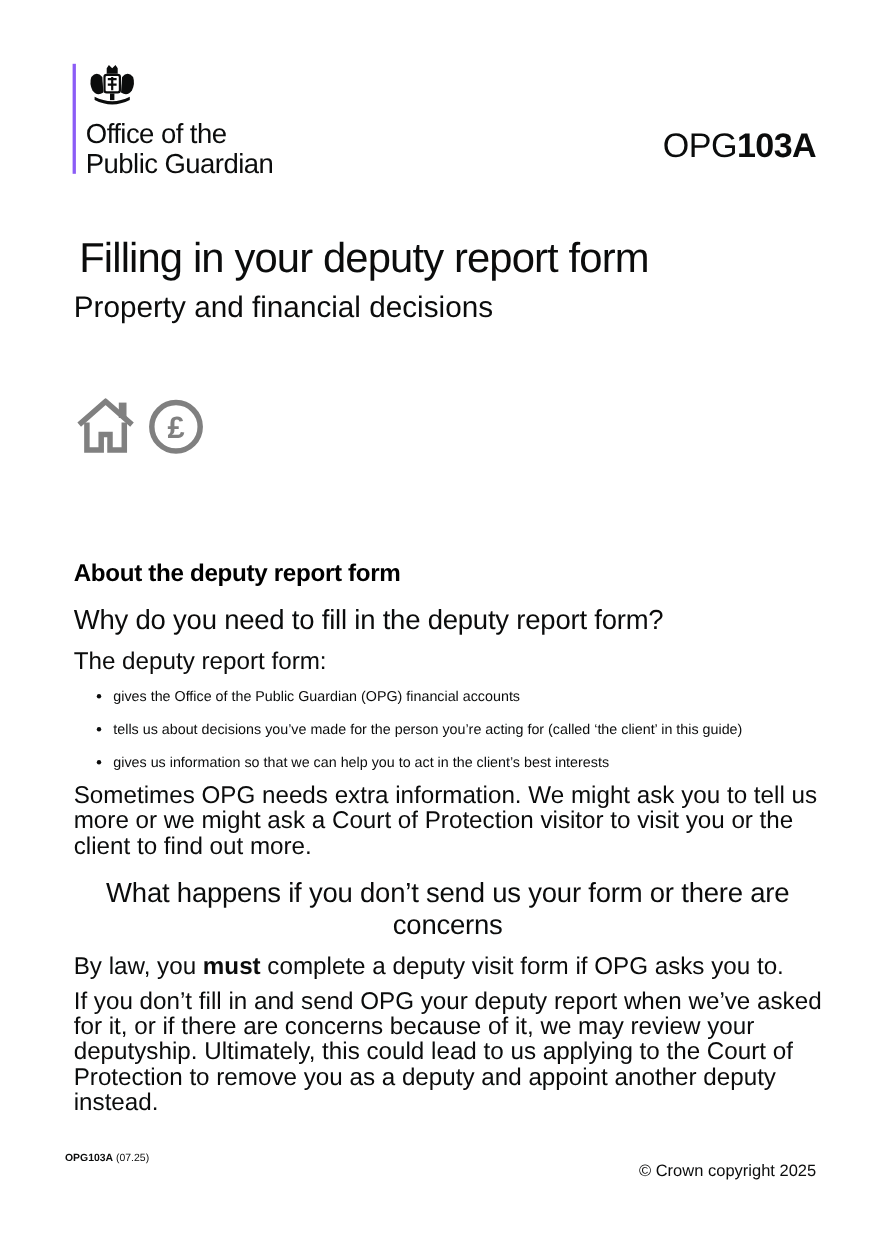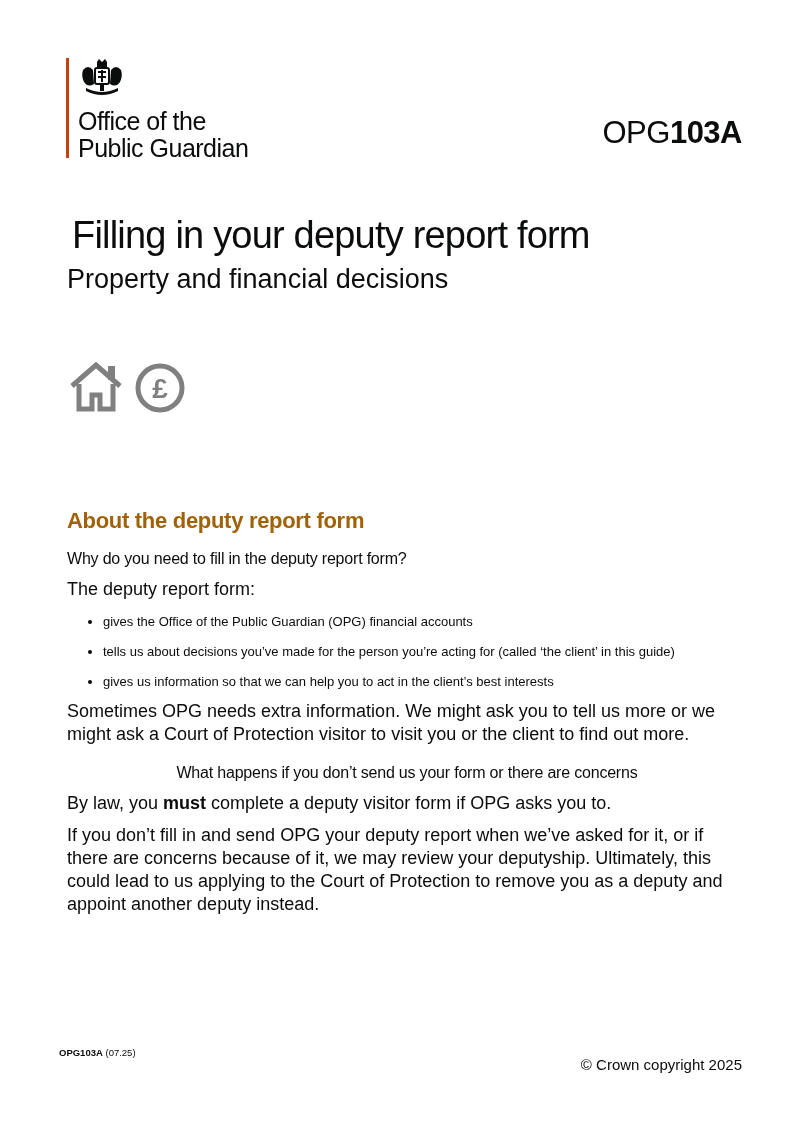--- a/index.html
+++ b/index.html
@@ -1,28 +1,28 @@
 <!DOCTYPE html>
 <html><head>
 <meta charset="utf-8">
 <style>
   html, body { margin:0; padding:0; background:#ffffff; }
   body { width:800px; height:1130px; position:relative; overflow:hidden; font-family:"Liberation Sans", sans-serif; color:#0b0c0c; }
-  .logo { position:absolute; left:66px; top:58px; height:100px; border-left:3px solid #c2410c; padding-left:9px; }
+  .logo { position:absolute; left:66px; top:58px; height:100px; border-left:3px solid #8b5cf6; padding-left:9px; }
   .crest { width:48px; height:44px; margin-bottom:2px; }
   .logo-text { font-size:25px; line-height:27px; letter-spacing:-0.5px; }
   .form-code { position:absolute; right:58px; top:115px; font-size:31px; letter-spacing:-0.5px; }
   .form-code b { font-weight:bold;margin-top:48px; }
   .title { position:absolute; left:72px; top:214px; font-size:38px; letter-spacing:-0.8px; margin:0; font-weight:normal; }
   .subtitle { position:absolute; left:67px; top:268px; font-size:27px; margin:0; }
   .icons { position:absolute; left:68px; top:362px; display:flex; gap:10px; }
   .content { position:absolute; left:67px; top:508px; width:680px; }
-  .h-section { font-size:22px; font-weight:bold; color:#a16207; margin:0 0 16px 0; letter-spacing:-0.3px; }
-  .h-sub { font-size:16px; margin:0 0 10px 0; font-weight:normal; letter-spacing:-0.2px; }
-  p { font-size:18px; line-height:23px; margin:0 0 9px 0; }
+  .h-section { font-size:22px; font-weight:bold; color:#000000; margin:0 0 16px 0; letter-spacing:-0.3px; }
+  .h-sub { font-size:25px; margin:0 0 10px 0; font-weight:normal; letter-spacing:-0.2px; }
+  p { font-size:22px; line-height:23px; margin:0 0 9px 0; }
   ul { margin:0 0 6px 0; padding-left:36px; }
   li { font-size:13px; line-height:23px; margin-bottom:7px; }
   .h-sub.second { margin-top:18px;text-align:center; }
   .footer-left { position:absolute; left:59px; top:1047px; font-size:9.5px; }
   .footer-left b { font-weight:bold; }
   .footer-right { position:absolute; right:58px; top:1056px; font-size:15px; }
 </style>
 </head>
 <body>
 
@@ -67,18 +67,18 @@
   <h3 class="h-sub">Why do you need to fill in the deputy report form?</h3>
   <p>The deputy report form:</p>
   <ul>
     <li>gives the Office of the Public Guardian (OPG) financial accounts</li>
     <li>tells us about decisions you’ve made for the person you’re acting for (called ‘the client’ in this guide)</li>
     <li>gives us information so that we can help you to act in the client’s best interests</li>
   </ul>
   <p>Sometimes OPG needs extra information. We might ask you to tell us more or we might ask a Court of Protection visitor to visit you or the client to find out more.</p>
 
   <h3 class="h-sub second">What happens if you don’t send us your form or there are concerns</h3>
-  <p><span>By law, you </span><b>must</b><span> complete a deputy visitor form if OPG asks you to.</span></p>
+  <p><span>By law, you </span><b>must</b><span> complete a deputy visit form if OPG asks you to.</span></p>
   <p>If you don’t fill in and send OPG your deputy report when we’ve asked for it, or if there are concerns because of it, we may review your deputyship. Ultimately, this could lead to us applying to the Court of Protection to remove you as a deputy and appoint another deputy instead.</p>
 </div>
 
 <div class="footer-left"><b>OPG103A</b><span> (07.25)</span></div>
 <div class="footer-right">© Crown copyright 2025</div>
 
 </body></html>

